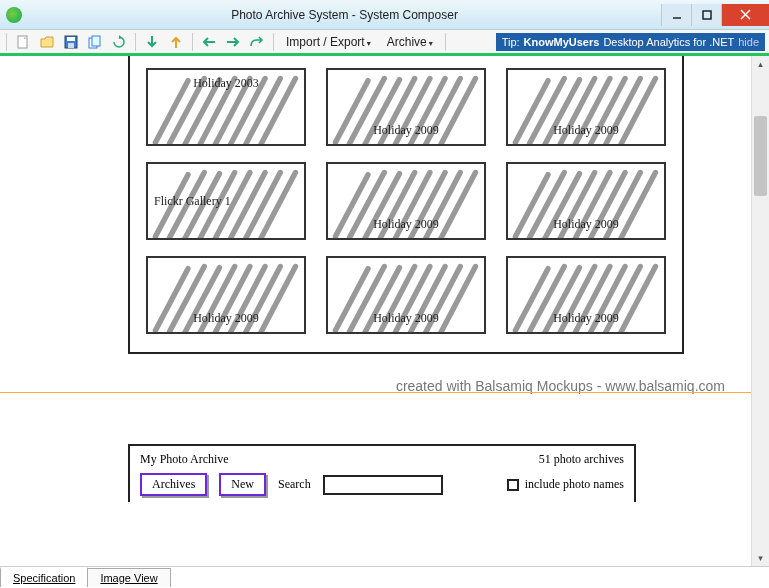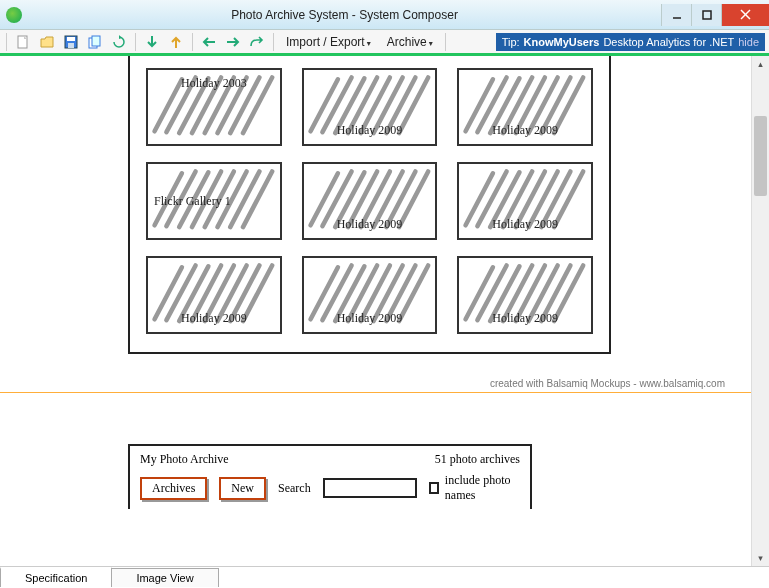--- a/index.html
+++ b/index.html
@@ -20,42 +20,42 @@
   .tb-arrow { font-size: 8px; color: #333; margin-left: 2px; }
   .tip-strip { margin-left: auto; background: #1f5fa8; color: #fff; padding: 3px 6px; font-size: 11px; display: flex; align-items: center; gap: 4px; }
   .tip-strip a { color: #fff; font-weight: bold; }
   .tip-hide { color: #cce; cursor: pointer; }
   
   .content { position: absolute; top: 56px; left: 0; right: 18px; bottom: 22px; overflow: hidden; background: #fff; }
   .scrollbar-v { position: absolute; top: 56px; right: 0; width: 18px; bottom: 22px; background: #f0f0f0; border-left: 1px solid #ddd; }
   .scroll-thumb { position: absolute; top: 60px; left: 2px; right: 2px; height: 80px; background: #c4c4c4; border-radius: 2px; }
   .scroll-arrow { position: absolute; left: 0; right: 0; height: 16px; display: flex; align-items: center; justify-content: center; font-size: 9px; color: #555; cursor: pointer; }
   
-  .mock-frame { position: absolute; top: 0; left: 128px; width: 483px; border: 2px solid #222; border-top: none; background: #fff; padding: 12px 16px 18px; }
+  .mock-frame { position: absolute; top: 0; left: 128px; width: 556px; border: 2px solid #222; border-top: none; background: #fff; padding: 12px 16px 18px; }
   .thumb-grid { display: grid; grid-template-columns: repeat(3, 1fr); gap: 16px 20px; }
   .thumb { border: 2px solid #333; height: 78px; position: relative; overflow: hidden; background: #fff; }
   .thumb svg { position: absolute; inset: 2px; }
   .thumb-label { position: absolute; top: 6px; left: 0; right: 0; text-align: center; font-family: "Comic Sans MS", cursive; font-size: 12px; color: #222; z-index: 2; }
   .thumb.r2 .thumb-label, .thumb.r3 .thumb-label { top: auto; bottom: 6px; }
   .thumb.flickr .thumb-label { top: 30px; bottom: auto; left: 6px; right: auto; text-align: right; }
   
-  .credit { position: absolute; top: 322px; right: 26px; font-size: 10px; color: #777; }
+  .credit { position: absolute; top: 322px; right: 26px; font-size: 14px; color: #777; }
   .hr-orange { position: absolute; top: 336px; left: 0; right: 0; border-top: 1px solid #ffae3a; }
   .orange-btn { position: absolute; top: 340px; left: 300px; background: #ff9a1f; color: #fff; padding: 6px 14px; font-size: 14px; }
   
-  .lower-frame { position: absolute; top: 388px; left: 128px; width: 404px; border: 2px solid #222; border-bottom: none; background: #fff; padding: 6px 10px; font-family: "Comic Sans MS", cursive; font-size: 12px; }
+  .lower-frame { position: absolute; top: 388px; left: 128px; width: 508px; border: 2px solid #222; border-bottom: none; background: #fff; padding: 6px 10px; font-family: "Comic Sans MS", cursive; font-size: 12px; }
   .lower-row1 { display: flex; justify-content: space-between; align-items: center; margin-bottom: 6px; }
   .lower-row2 { display: flex; align-items: center; gap: 12px; }
-  .sketch-btn { border: 2px solid #c2410c; padding: 2px 10px; background: #fff; cursor: pointer; font-family: inherit; font-size: 12px; box-shadow: 2px 2px 0 #999; }
+  .sketch-btn { border: 2px solid #6d28d9; padding: 2px 10px; background: #fff; cursor: pointer; font-family: inherit; font-size: 12px; box-shadow: 2px 2px 0 #999; }
   .sketch-input { border: 2px solid #222; width: 120px; height: 20px; background: #fff; }
   .sketch-check { display: flex; align-items: center; gap: 6px; margin-left: auto; cursor: pointer; }
   .sketch-checkbox { width: 12px; height: 12px; border: 2px solid #222; background: #fff; }
   
   .bottom-tabs { position: absolute; left: 0; right: 0; bottom: 0; height: 22px; display: flex; align-items: flex-end; background: #fff; border-top: 1px solid #ccc; }
-  .btab { padding: 3px 24px; font-size: 11px; border: 1px solid #aaa; border-bottom: none; margin-right: -1px; background: #fafafa; cursor: pointer; position: relative; top: -1px; }
+  .btab { padding: 3px 12px; font-size: 11px; border: 1px solid #aaa; border-bottom: none; margin-right: -1px; background: #fafafa; cursor: pointer; position: relative; top: -1px; text-decoration: underline; }
   .btab.active { background: #fff; border-top: 2px solid #fff; }
 </style>
 </head>
 <body>
 
 <div class="titlebar">
   <div class="titlebar-icon"></div>
   <div class="titlebar-title">Photo Archive System - System Composer</div>
   <div class="winbtns">
     <div class="winbtn">

